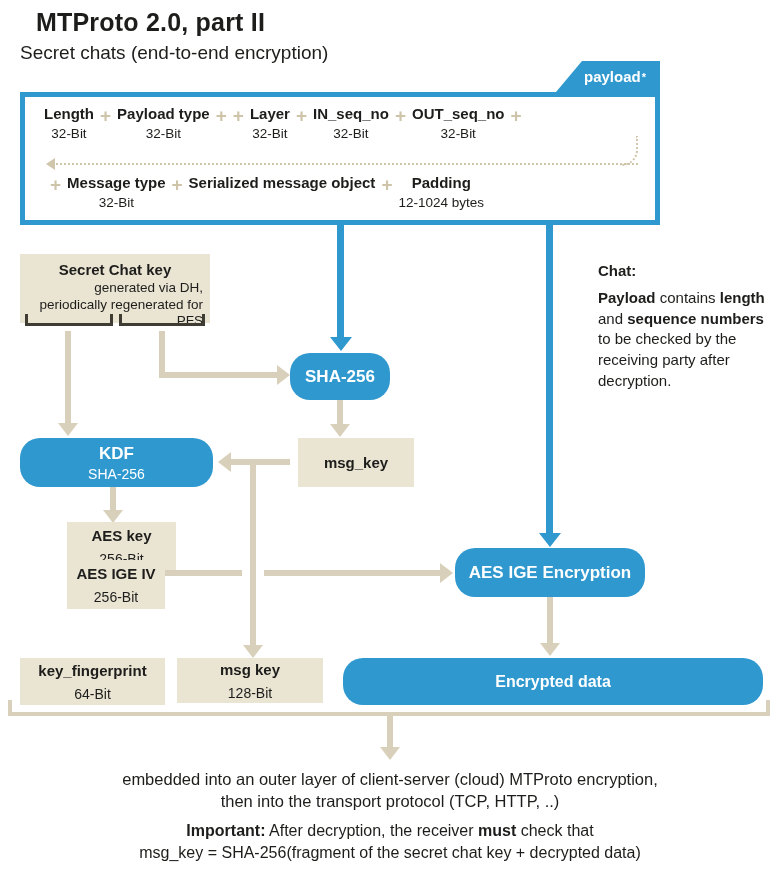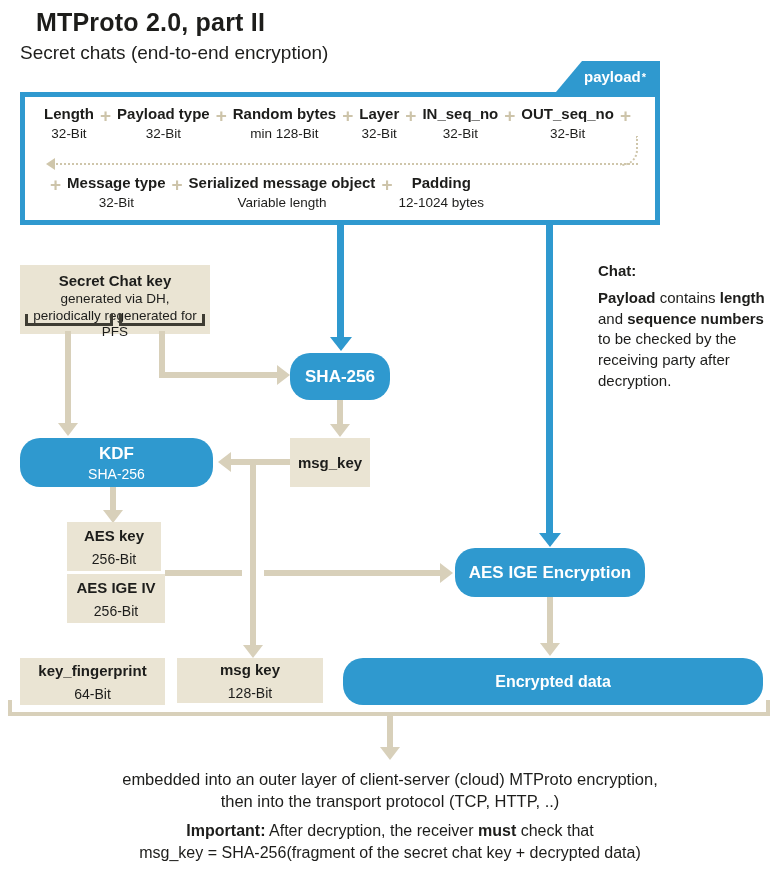--- a/index.html
+++ b/index.html
@@ -84,24 +84,20 @@
     <div class="pfield">
       <div class="pf-name">Length</div>
       <div class="pf-size">32-Bit</div>
     </div>
     <div class="plus">+</div>
     <div class="pfield">
       <div class="pf-name">Payload type</div>
       <div class="pf-size">32-Bit</div>
     </div>
     <div class="plus">+</div>
-    <div class="pfield">
-      <div class="pf-name">Random bytes</div>
-      <div class="pf-size">min 128-Bit</div>
-    </div>
     <div class="plus">+</div>
     <div class="pfield">
       <div class="pf-name">Layer</div>
       <div class="pf-size">32-Bit</div>
     </div>
     <div class="plus">+</div>
     <div class="pfield">
       <div class="pf-name">IN_seq_no</div>
       <div class="pf-size">32-Bit</div>
     </div>
@@ -119,40 +115,39 @@
 
   <div class="prow prow2 abs">
     <div class="plus">+</div>
     <div class="pfield">
       <div class="pf-name">Message type</div>
       <div class="pf-size">32-Bit</div>
     </div>
     <div class="plus">+</div>
     <div class="pfield">
       <div class="pf-name">Serialized message object</div>
-      <div class="pf-size">Variable length</div>
     </div>
     <div class="plus">+</div>
     <div class="pfield">
       <div class="pf-name">Padding</div>
       <div class="pf-size">12-1024 bytes</div>
     </div>
   </div>
 
   <div class="abs shaft-blue" style="left:337px;top:225px;width:7px;height:112px;"></div>
   <div class="abs ah-down-blue" style="left:330px;top:337px;"></div>
   <div class="abs shaft-blue" style="left:546px;top:225px;width:7px;height:308px;"></div>
   <div class="abs ah-down-blue" style="left:539px;top:533px;"></div>
 
   <div class="abs note-h" style="left:598px;top:262px;">Chat:</div>
   <div class="abs note-p" style="left:598px;top:288px;width:180px;">
     <span class="b">Payload</span><span> contains </span><span class="b">length</span><span> and </span><span class="b">sequence numbers</span><span> to be checked by the receiving party after decryption.</span>
   </div>
 
-  <div class="abs beigebox" style="left:20px;top:265px;width:190px;height:69px;padding-top:14px;box-sizing:border-box;">
+  <div class="abs beigebox" style="left:20px;top:254px;width:190px;height:69px;padding-top:14px;box-sizing:border-box;text-align:right;">
     <div class="bb-title">Secret Chat key</div>
     <div style="font-size:13.5px;line-height:1.25;margin-top:2px;width:176px;">generated via DH, periodically regenerated for PFS</div>
   </div>
   <div class="abs underbrace" style="left:25px;top:314px;width:88px;height:12px;"></div>
   <div class="abs underbrace" style="left:119px;top:314px;width:86px;height:12px;"></div>
 
   <div class="abs shaft" style="left:65px;top:331px;width:6px;height:92px;"></div>
   <div class="abs ah-down" style="left:58px;top:423px;"></div>
   <div class="abs shaft" style="left:159px;top:331px;width:6px;height:47px;"></div>
   <div class="abs shaft" style="left:159px;top:372px;width:118px;height:6px;"></div>
@@ -162,37 +157,37 @@
     <span>SHA-256</span>
   </div>
   <div class="abs shaft" style="left:337px;top:400px;width:6px;height:24px;"></div>
   <div class="abs ah-down" style="left:330px;top:424px;"></div>
 
   <div class="abs bluebox" style="left:20px;top:438px;width:193px;height:49px;">
     <span>KDF</span>
     <span class="sub">SHA-256</span>
   </div>
 
-  <div class="abs beigebox" style="left:290px;top:438px;width:80px;height:49px;">
+  <div class="abs beigebox" style="left:298px;top:438px;width:116px;height:49px;">
     <span class="bb-title">msg_key</span>
   </div>
 
   <div class="abs shaft" style="left:231px;top:459px;width:59px;height:6px;"></div>
   <div class="abs ah-left" style="left:218px;top:452px;"></div>
   <div class="abs shaft" style="left:250px;top:459px;width:6px;height:186px;"></div>
   <div class="abs ah-down" style="left:243px;top:645px;"></div>
 
   <div class="abs shaft" style="left:110px;top:487px;width:6px;height:23px;"></div>
   <div class="abs ah-down" style="left:103px;top:510px;"></div>
 
-  <div class="abs beigebox" style="left:67px;top:522px;width:94px;height:49px;">
+  <div class="abs beigebox" style="left:67px;top:522px;width:109px;height:49px;">
     <div class="bb-title">AES key</div>
     <div class="bb-size">256-Bit</div>
   </div>
-  <div class="abs beigebox" style="left:67px;top:574px;width:98px;height:49px;">
+  <div class="abs beigebox" style="left:67px;top:560px;width:98px;height:49px;">
     <div class="bb-title">AES IGE IV</div>
     <div class="bb-size">256-Bit</div>
   </div>
 
   <div class="abs shaft" style="left:165px;top:570px;width:77px;height:6px;"></div>
   <div class="abs shaft" style="left:264px;top:570px;width:176px;height:6px;"></div>
   <div class="abs ah-right" style="left:440px;top:563px;"></div>
 
   <div class="abs bluebox" style="left:455px;top:548px;width:190px;height:49px;">
     <span>AES IGE Encryption</span>

